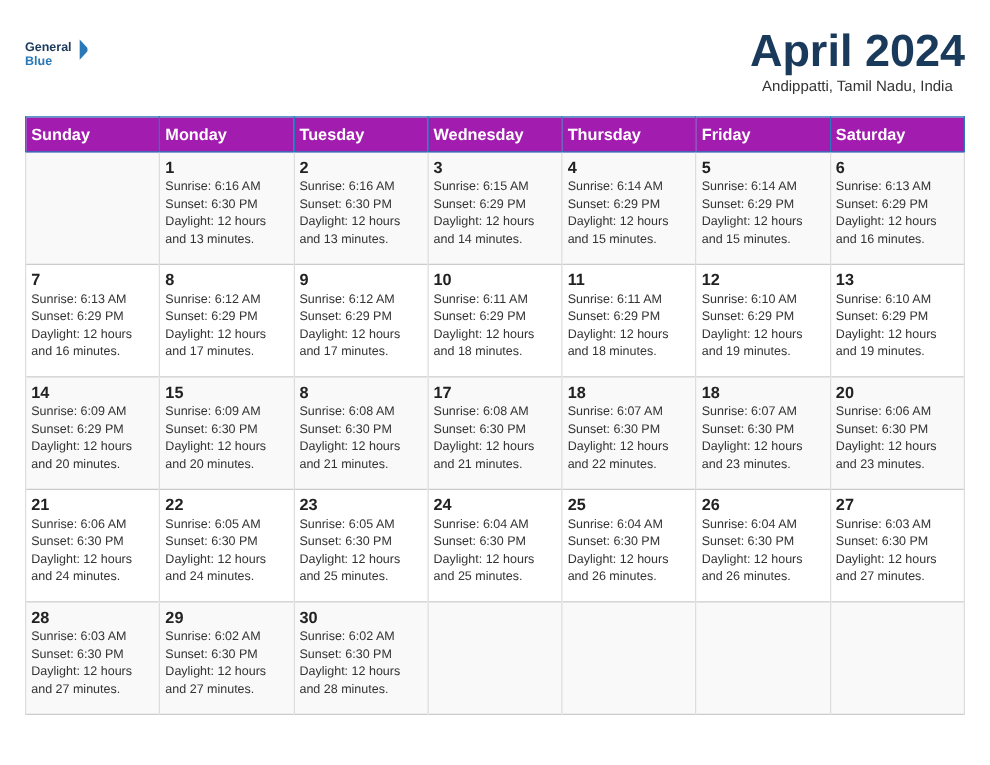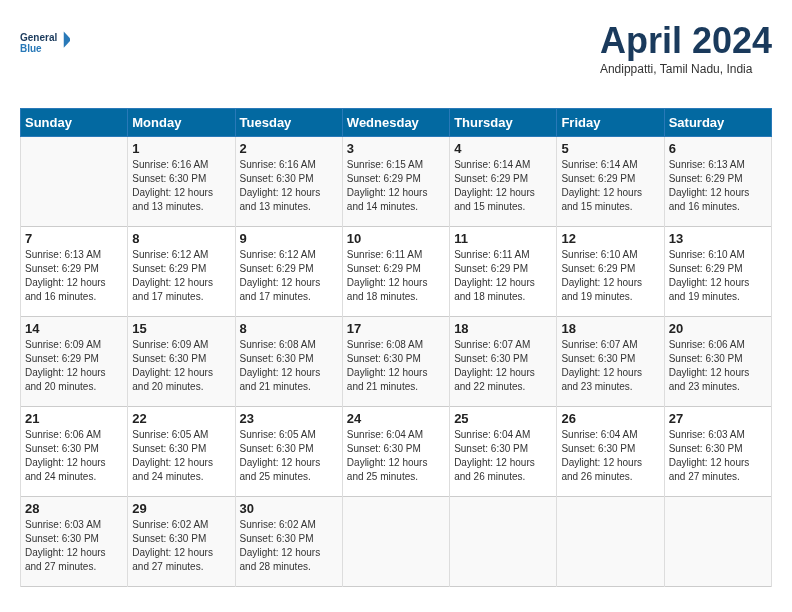--- a/index.html
+++ b/index.html
@@ -7,46 +7,46 @@
       font-family: Arial, sans-serif;
       background: #fff;
       width: 792px;
       min-height: 612px;
       padding: 20px;
     }
     .header {
       display: flex;
       justify-content: space-between;
       align-items: flex-start;
-      margin-bottom: 32px;
+      margin-bottom: 17px;
     }
     .logo {
       display: flex;
       align-items: center;
       gap: 4px;
     }
     .title-block {
-      text-align: left;
+      text-align: center;
     }
     .month-title {
       font-size: 36px;
       font-weight: bold;
       color: #1a3a5c;
     }
     .location-title {
       font-size: 12px;
       color: #333;
     }
     table {
       width: 100%;
       border-collapse: collapse;
       table-layout: fixed;
     }
     thead tr {
-      background-color: #0369a1;
+      background-color: #a21caf;
     }
     thead th {
       color: #fff;
       font-size: 13px;
       font-weight: bold;
       padding: 6px 4px;
       text-align: left;
       border: 1px solid #2979b8;
     }
     tbody tr {

